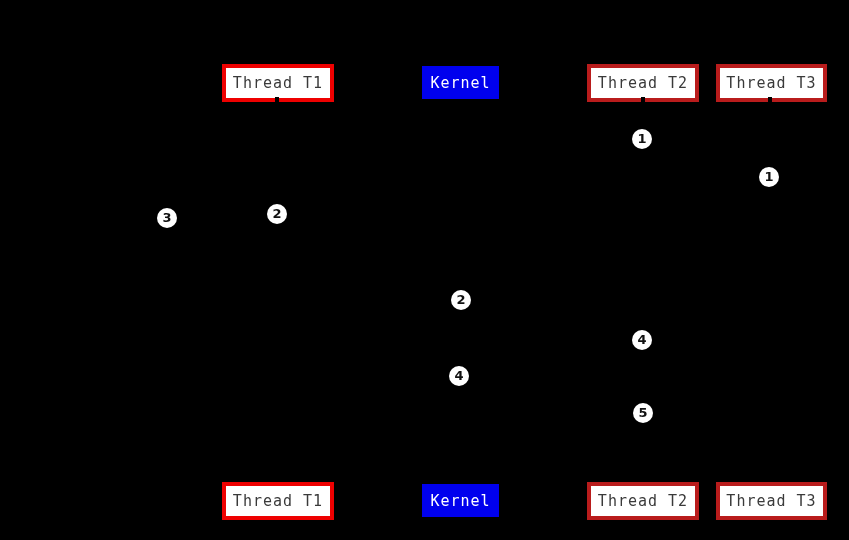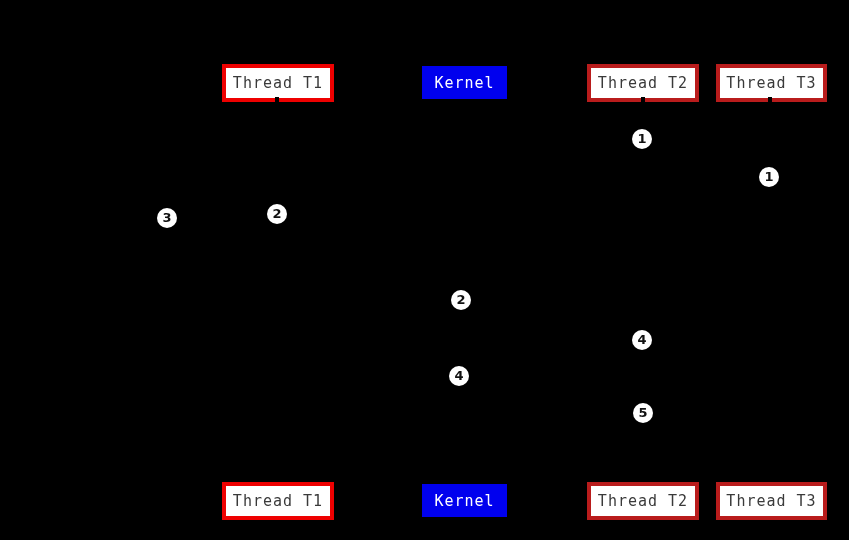--- a/index.html
+++ b/index.html
@@ -31,21 +31,21 @@
     border: 4px solid #b91c1c;
     color: #3a3a3a;
     width: 112px;
     height: 38px;
   }
   .thread.red { border-color: #ee0000; }
   .kernelbox {
     background: #0000ee;
     border: none;
     color: #ffffff;
-    width: 85px;
+    width: 77px;
     height: 33px;
   }
   
   .stub {
     position: absolute;
     width: 4px;
     height: 8px;
     background: #000000;
   }
   

